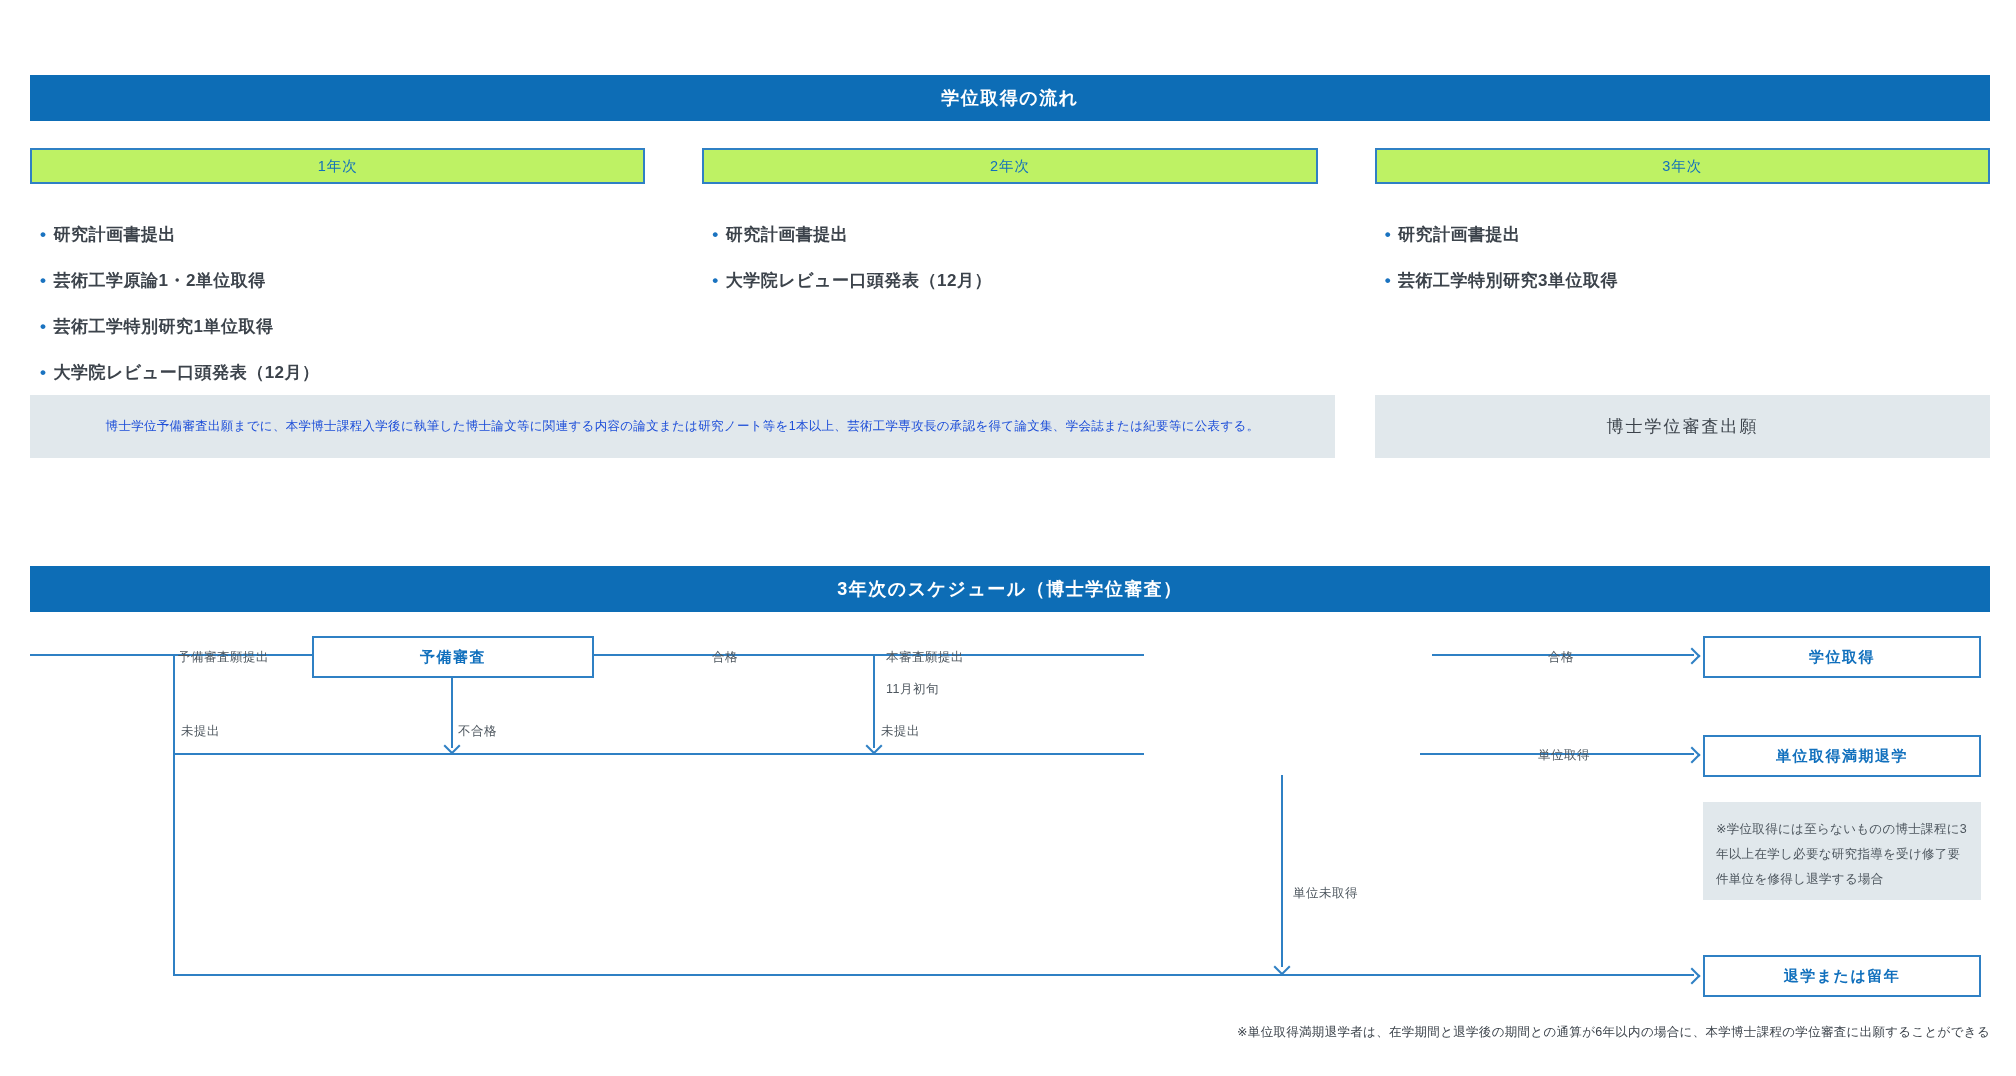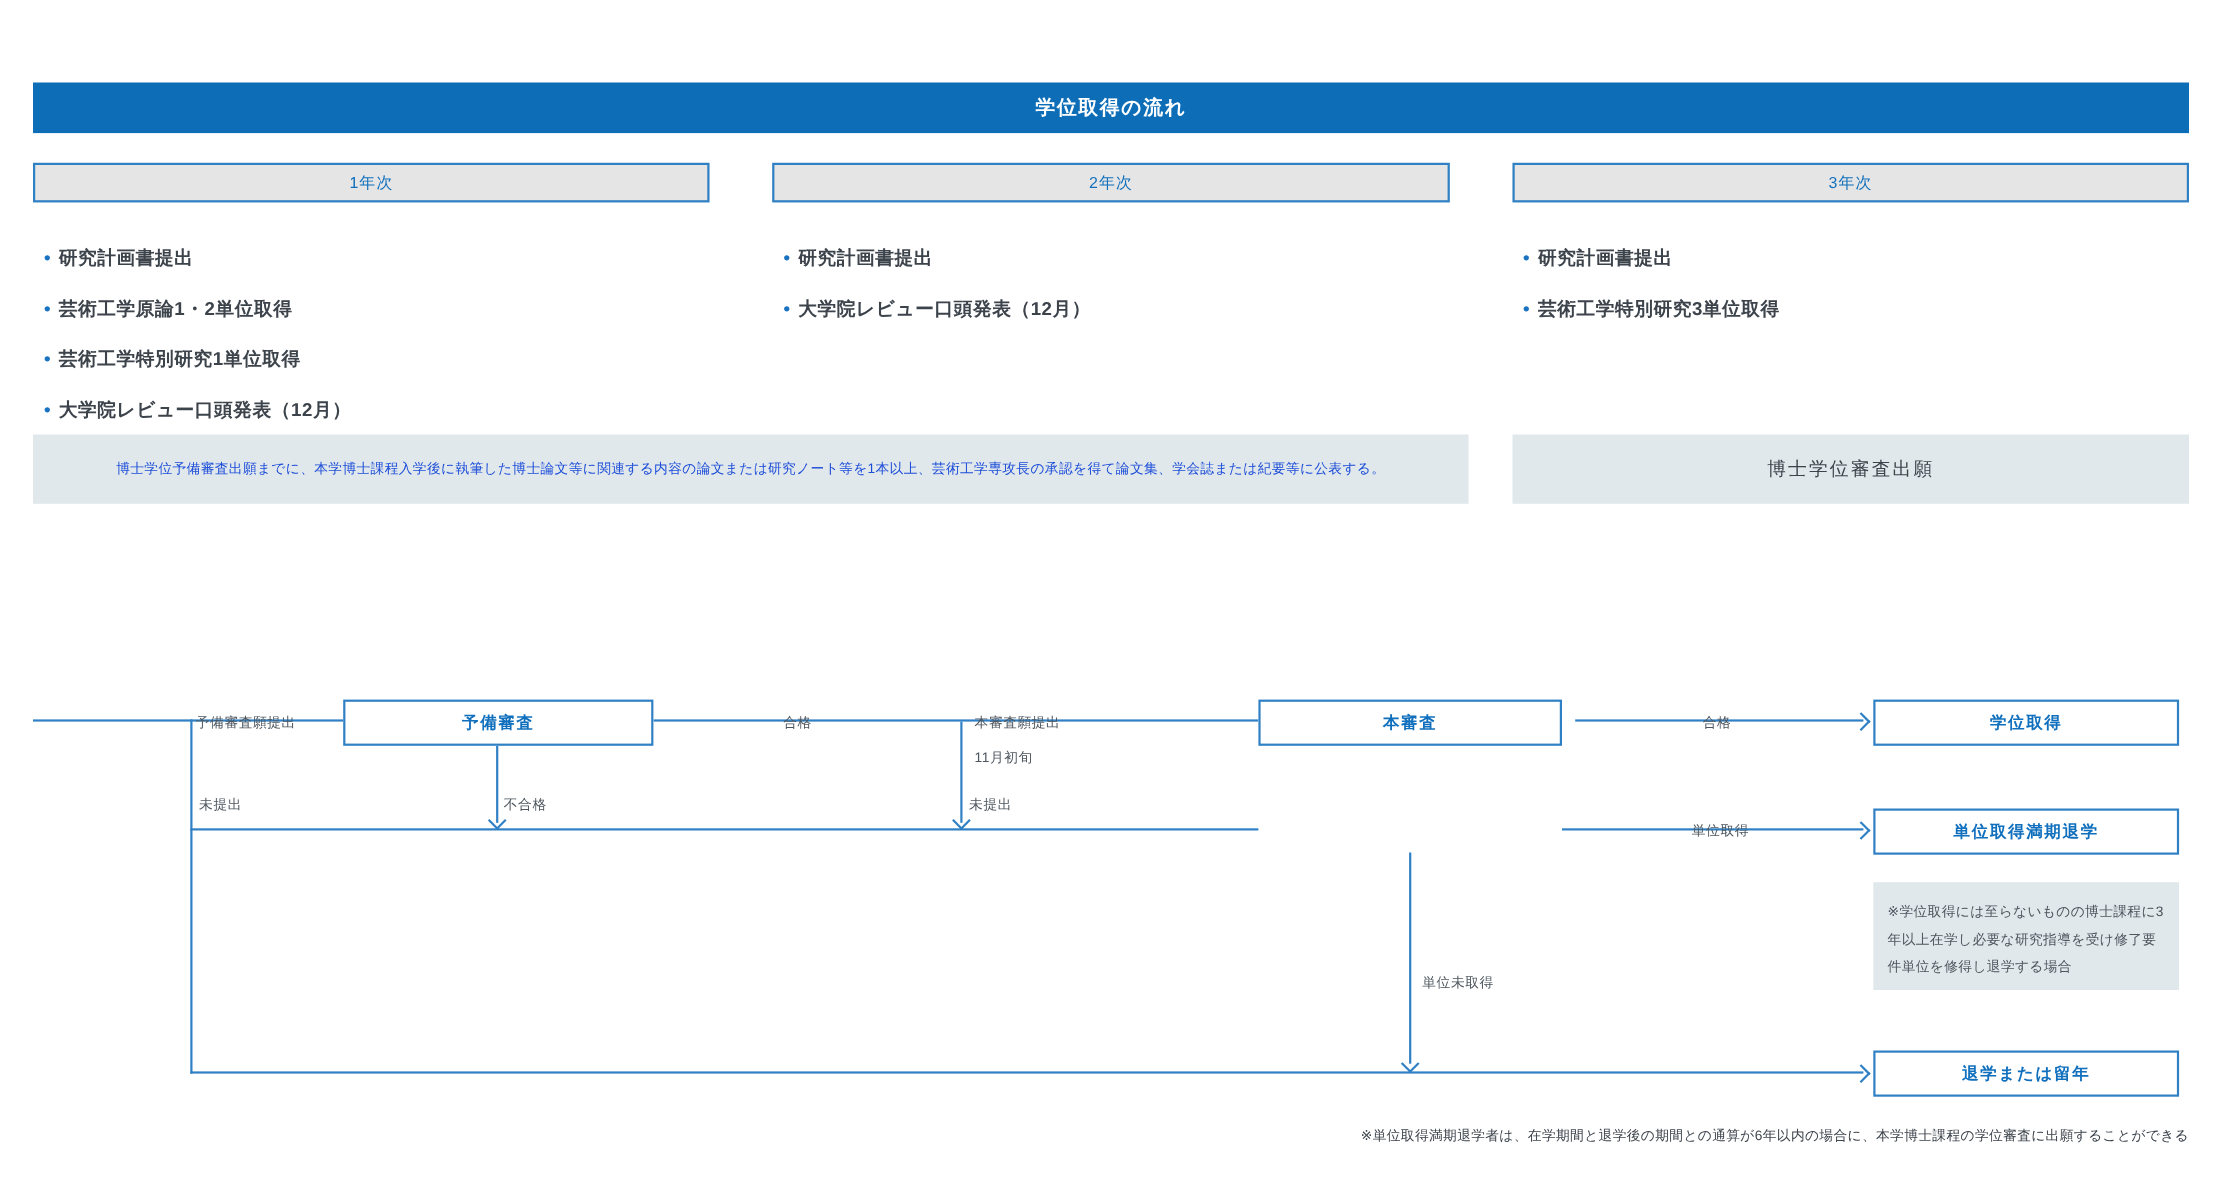--- a/index.html
+++ b/index.html
@@ -19,21 +19,21 @@
   }
   #header1{top:75px;}
   #header2{top:566px;}
 
   
   .year-row{
     position:absolute;left:30px;top:148px;width:1960px;
     display:grid;grid-template-columns:1fr 1fr 1fr;column-gap:57px;
   }
   .year-box{
-    height:32px;background:#e5e5e5;border:2px solid #2f80c4;
+    height:32px;background:#bef264;border:2px solid #2f80c4;
     display:flex;align-items:center;justify-content:center;
     color:#1170bd;font-size:14.5px;letter-spacing:1px;
   }
 
   
   .bullets-row{
     position:absolute;left:30px;top:207px;width:1960px;
     display:grid;grid-template-columns:1fr 1fr 1fr;column-gap:57px;
   }
   ul.bullets{list-style:none;margin:0;padding:0 0 0 10px;}
@@ -128,20 +128,23 @@
     </ul>
   </div>
 
   <div class="gray-note-wide">
     <span>博士学位予備審査出願までに、本学博士課程入学後に執筆した博士論文等に関連する内容の論文または研究ノート等を1本以上、芸術工学専攻長の承認を得て論文集、学会誌または紀要等に公表する。</span>
   </div>
   <div class="gray-note-right">
     <span>博士学位審査出願</span>
   </div>
 
+  <div id="header2" class="header-bar">
+    <span>3年次のスケジュール（博士学位審査）</span>
+  </div>
 
   <div id="flowchart">
 
     <div class="hline" style="left:30px;top:34px;width:282px;"></div>
     <div class="hline" style="left:594px;top:34px;width:550px;"></div>
     <div class="hline" style="left:1432px;top:34px;width:262px;"></div>
     <div class="chev-right" style="left:1686px;top:30px;"></div>
 
     <div class="vline" style="left:173px;top:34px;height:322px;"></div>
     <div class="vline" style="left:451px;top:58px;height:70px;"></div>
@@ -154,23 +157,20 @@
     <div class="chev-right" style="left:1686px;top:129px;"></div>
 
     <div class="vline" style="left:1281px;top:155px;height:192px;"></div>
     <div class="chev-down" style="left:1276px;top:341px;"></div>
 
     <div class="hline" style="left:173px;top:354px;width:1521px;"></div>
     <div class="chev-right" style="left:1686px;top:350px;"></div>
 
     <div class="fc-box" style="left:312px;top:16px;width:278px;">
       <span>予備審査</span>
-    </div>
-    <div class="fc-box" style="left:1144px;top:16px;width:272px;">
-      <span>本審査</span>
     </div>
     <div class="fc-box" style="left:1703px;top:16px;width:274px;">
       <span>学位取得</span>
     </div>
     <div class="fc-box" style="left:1703px;top:115px;width:274px;">
       <span>単位取得満期退学</span>
     </div>
     <div class="fc-box" style="left:1703px;top:335px;width:274px;">
       <span>退学または留年</span>
     </div>

